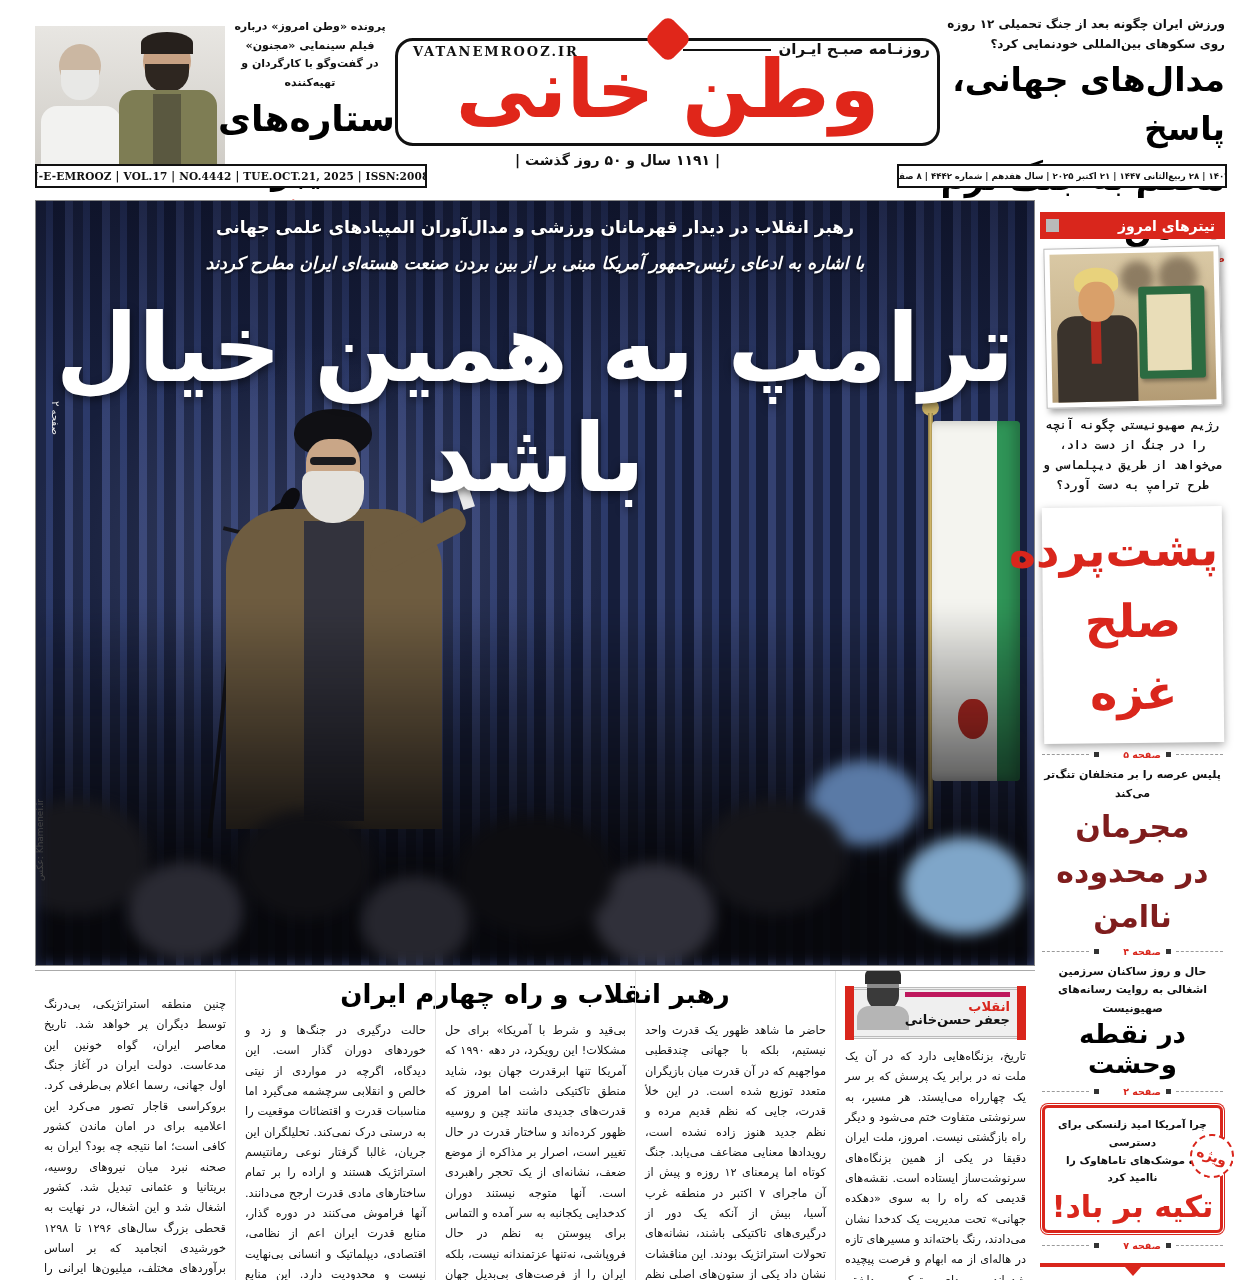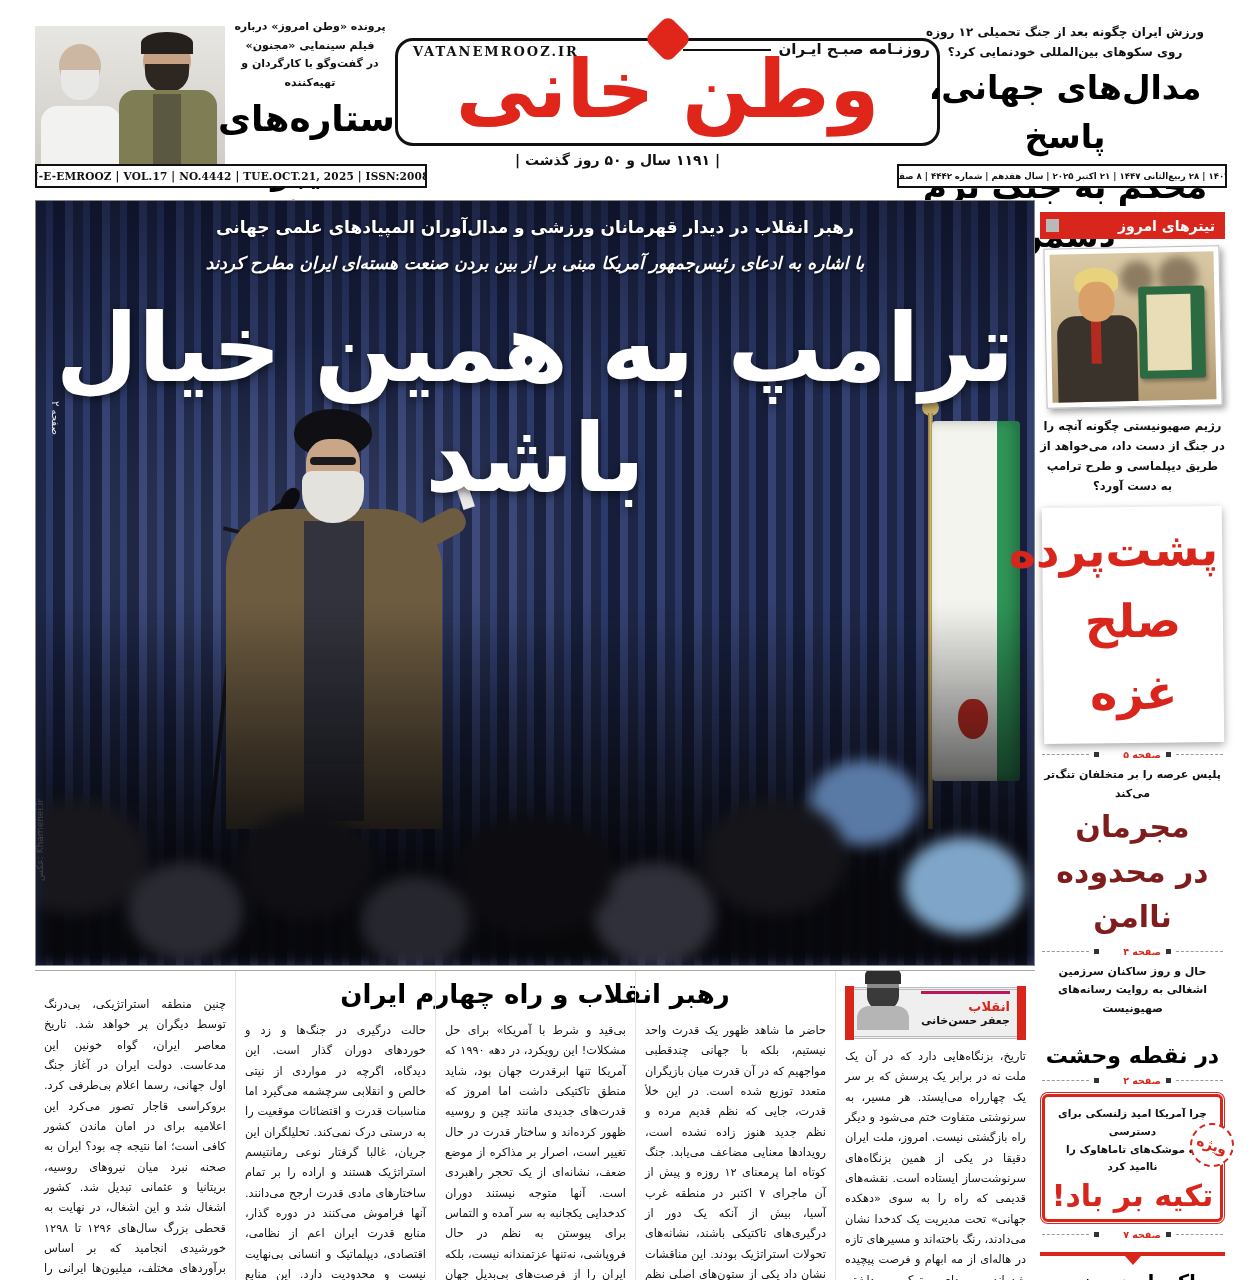--- a/index.html
+++ b/index.html
@@ -24,21 +24,21 @@
   #h-logo { position:absolute; left:395px; top:10px; width:545px; height:160px; }
   #logo-frame { position:absolute; left:0px; top:28px; width:545px; height:108px; border:3px solid #111; border-radius:18px; background:#fff; }
   #logo-site { position:absolute; left:18px; top:34px; font-size:13px; letter-spacing:2px; font-weight:bold; color:#111; font-family:"DejaVu Serif", serif; }
   #logo-tagline { position:absolute; right:10px; top:30px; font-size:15px; font-weight:900; color:#111; }
   #logo-tagline::after { content:""; position:absolute; left:-95px; top:9px; width:88px; border-top:2px solid #111; }
   #logo-name { position:absolute; left:0; right:0; top:40px; text-align:center; font-size:80px; font-weight:900; color:#e0261a; line-height:1; letter-spacing:-4px; }
   #logo-orn { position:absolute; left:50%; top:12px; width:34px; height:34px; background:#e0261a; transform:translateX(-50%) rotate(45deg); border-radius:8px; }
   #logo-counter { position:absolute; left:120px; bottom:2px; font-size:14px; font-weight:bold; color:#111; }
 
   
-  #h-right { position:absolute; right:30px; top:14px; width:320px; text-align:center; direction:rtl;margin-top:8px; }
+  #h-right { position:absolute; right:30px; top:14px; width:320px; text-align:right; direction:rtl; }
   #h-right .kicker-sm { font-size:12px; }
   .big-title { font-size:33px; font-weight:900; color:#000; line-height:1.5; letter-spacing:-1px; }
 
   .idbox { position:absolute; top:164px; height:24px; border:2px solid #111; background:#fff;
     display:flex; align-items:center; justify-content:center; white-space:nowrap; overflow:hidden; }
   #en-bar { left:35px; width:392px; font-size:10.5px; font-weight:bold; color:#111; letter-spacing:.2px; font-family:"DejaVu Serif", serif; direction:ltr; }
   #date-bar { right:28px; width:330px; font-size:8.6px; font-weight:bold; color:#111; }
 
   
   #photo { position:absolute; left:35px; top:200px; width:1000px; height:766px; overflow:hidden;
@@ -100,46 +100,46 @@
   #trump-card { margin:8px auto 0; width:176px; height:160px; background:#fff; border:1px solid #bbb;
     box-shadow:3px 4px 6px rgba(0,0,0,.35); transform:rotate(-1.2deg); padding:5px; }
   #trump-ph { position:relative; width:100%; height:100%; background:linear-gradient(180deg,#d9c8a4,#cdb astonish); background:linear-gradient(180deg,#d9c8a4 0%,#c9b48e 60%,#b39b74 100%); overflow:hidden; }
   #tr-bg1,#tr-bg2 { position:absolute; border-radius:50%; filter:blur(4px); background:#8d7c62; }
   #tr-hair { position:absolute; left:24px; top:14px; width:44px; height:26px; background:#e8d27c; border-radius:50% 50% 30% 30%; }
   #tr-face { position:absolute; left:28px; top:28px; width:36px; height:40px; background:#d9a06a; border-radius:45%; }
   #tr-suit { position:absolute; left:6px; top:62px; width:80px; height:90px; background:#3a332c; border-radius:18px 18px 0 0; }
   #tr-tie { position:absolute; left:40px; top:66px; width:10px; height:44px; background:#b32b20; }
   #tr-folder { position:absolute; left:88px; top:34px; width:66px; height:92px; background:#2c6b41; border-radius:3px; box-shadow:2px 3px 4px rgba(0,0,0,.3); }
   #tr-paper { position:absolute; left:96px; top:42px; width:44px; height:76px; background:#e9ddb8; }
-  #sb-caption { margin-top:9px; font-size:11.5px; font-weight:bold; color:#111; line-height:1.75; }
+  #sb-caption { margin-top:9px; font-size:11.5px; font-weight:bold; color:#111; line-height:1.75;font-family:Liberation Mono, monospace; }
   #gaza-card { margin:10px auto 0; width:180px; background:#fff; box-shadow:0 3px 8px rgba(0,0,0,.35); padding:8px 4px 14px; transform:rotate(-.6deg); }
   .gaza-line { color:#d9261c; font-size:46px; font-weight:900; line-height:1.55; letter-spacing:-2px; }
   .pg-div { display:flex; align-items:center; gap:5px; margin:7px 2px 6px; }
   .pg-div::before,.pg-div::after { content:""; flex:1; border-top:1px dashed #9a9a9a; }
   .pg-div .sqb { width:5px; height:5px; background:#333; }
   .pg-div span.lbl { color:#d9261c; font-size:9.5px; font-weight:bold; white-space:nowrap;margin-left:19px; }
   .sb-kicker { font-size:11px; font-weight:bold; color:#111; line-height:1.7; }
   .sb-title { font-size:30px; font-weight:900; color:#7f1d1d; line-height:1.5; letter-spacing:-1px; }
-  .sb-title2 { font-size:22px; font-weight:900; color:#000; letter-spacing:-1px;margin-top:24px; }
+  .sb-title2 { font-size:26px; font-weight:900; color:#000; letter-spacing:-1px; }
   #special { position:relative; margin:8px 2px 0; border:3px solid #d9261c; border-radius:6px; box-shadow:0 0 0 1px #fff, 0 0 0 2px #d9261c; padding:8px 6px 6px; }
   #special .sb-kicker { font-size:10.5px; }
   #special-title { color:#d9261c; font-size:30px; font-weight:900; margin-top:2px; letter-spacing:-1px; }
   #badge { position:absolute; right:-14px; top:26px; width:44px; height:44px; background:#fff; border:2px dashed #d9261c;
     border-radius:50%; color:#d9261c; font-size:14px; font-weight:900; display:flex; align-items:center; justify-content:center;
     transform:rotate(20deg); }
   #sb-rule { margin:12px 0 0; height:4px; background:#d9261c; position:relative; }
   #sb-rule::after { content:""; position:absolute; left:50%; top:4px; transform:translateX(-50%);
     border-left:8px solid transparent; border-right:8px solid transparent; border-top:9px solid #d9261c; }
   #op-title { margin-top:14px; font-size:19px; font-weight:900; color:#000; }
   .note-box { position:relative; margin-top:10px; height:52px; background:#efefef; border-top:3px double #bbb; border-bottom:3px double #bbb; }
   .note-box .redbar-r { position:absolute; right:0; top:-4px; bottom:-4px; width:9px; background:#d9261c; }
   .note-box .redbar-l { position:absolute; left:0; top:-4px; bottom:-4px; width:9px; background:#d9261c; }
   .note-ph { position:absolute; left:12px; bottom:0; width:52px; height:64px; overflow:hidden; }
   .note-label { position:absolute; right:16px; top:5px; color:#d9261c; font-size:13px; font-weight:900; }
-  .note-name { position:absolute; right:16px; bottom:5px; color:#111; font-size:11px; font-weight:bold; border-top:3px solid #be185d; padding-top:17px; }
+  .note-name { position:absolute; right:16px; bottom:5px; color:#111; font-size:13px; font-weight:bold; border-top:5px solid #be185d; padding-top:11px; }
   .noteman-head { position:absolute; left:10px; top:4px; width:32px; height:34px; background:#8a8a8a; border-radius:45%; }
   .noteman-hair { position:absolute; left:8px; top:0px; width:36px; height:18px; background:#2e2e2e; border-radius:50% 50% 0 0; }
   .noteman-beard { position:absolute; left:10px; top:22px; width:32px; height:22px; background:#3a3a3a; border-radius:0 0 14px 14px; }
   .noteman-body { position:absolute; left:0px; top:40px; width:52px; height:24px; background:#b5b5b5; border-radius:12px 12px 0 0; }
 
   
   #article { position:absolute; left:35px; top:970px; width:1000px; height:310px; border-top:1px solid #aaa; direction:rtl; }
   #art-title { position:absolute; left:0; right:0; top:8px; text-align:center; font-size:26px; font-weight:900; color:#000; letter-spacing:-1px; }
   #cols { position:absolute; top:0; right:0; left:0; bottom:0; display:flex; direction:rtl; }
   .col { width:200px; padding:0 9px; border-left:1px solid #e3e3e3; font-size:11.3px; line-height:1.8; text-align:justify; color:#111; overflow:hidden; }

